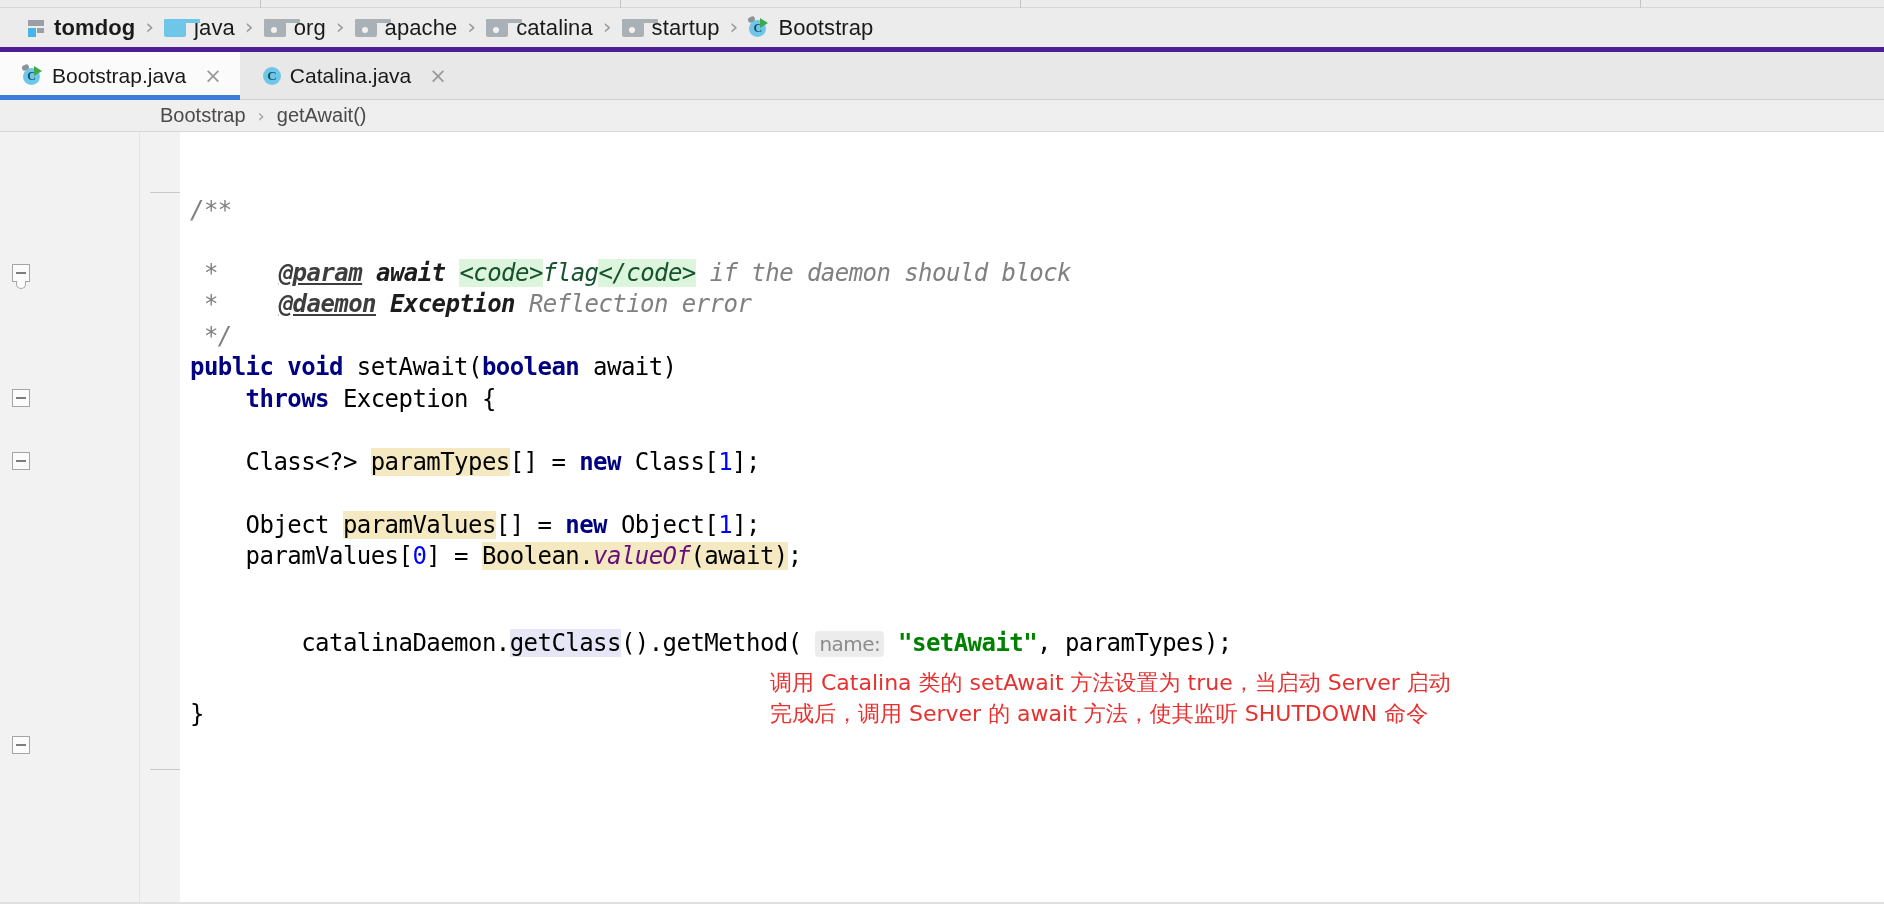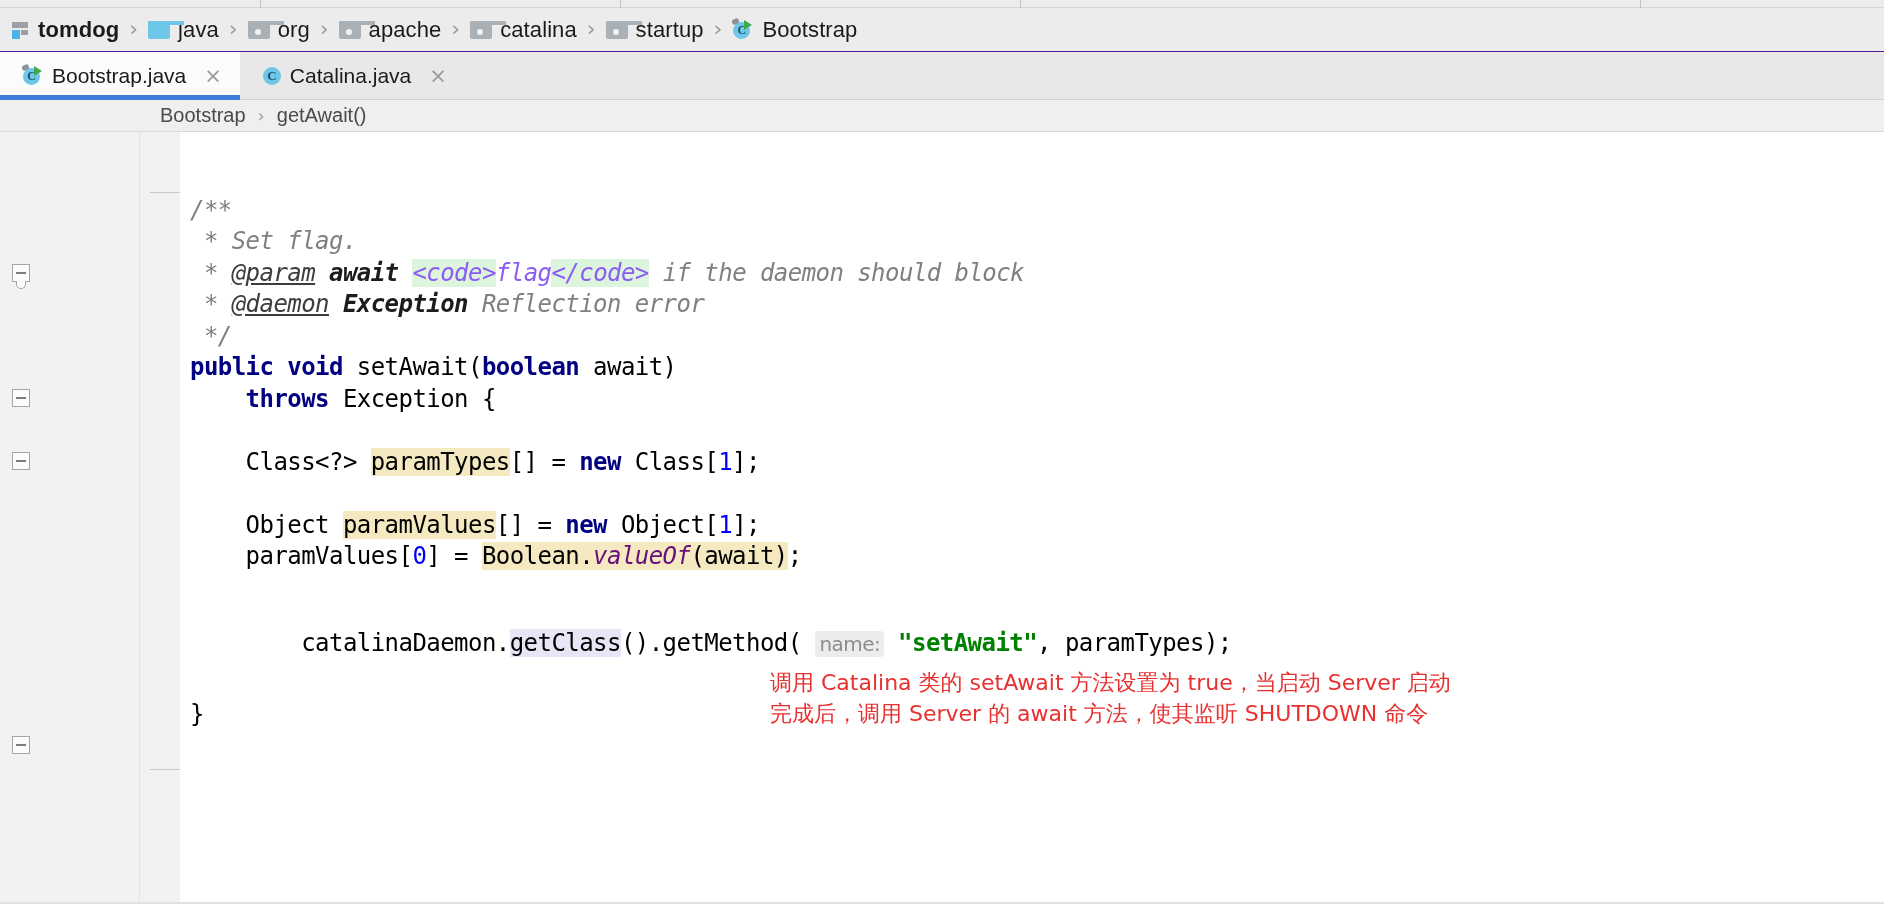--- a/index.html
+++ b/index.html
@@ -24,23 +24,23 @@
   }
   .top-strip .seam {
     position: absolute; top: 0; width: 1px; height: 8px; background: #c4c4c4;
   }
 
   
   .navbar {
     position: absolute; left: 0; top: 8px; width: 1884px; height: 44px;
     background: #ececec;
     display: flex; align-items: center;
-    padding-left: 8px;
-    box-sizing: border-box;
-    border-bottom: 1px solid #4c1d95;
+    padding-left: 24px;
+    box-sizing: border-box;
+    border-bottom: 5px solid #4c1d95;
   }
   .crumb {
     display: flex; align-items: center;
     height: 34px;
     padding: 0 4px;
     white-space: nowrap;
   }
   .crumb-label {
     font-size: 22px;
     color: #1a1a1a;
@@ -211,23 +211,23 @@
     color: #000000;
     letter-spacing: -0.55px;
   }
 
   
   .kw   { color: #000080; font-weight: bold; }
   .num  { color: #0000ff; }
   .str  { color: #008000; font-weight: bold; }
   .stat { color: #660e7a; font-style: italic; }
   .doc  { color: #808080; font-style: italic; }
-  .doctag { color: #3d3d3d; font-style: italic; font-weight: normal; text-decoration: underline; }
+  .doctag { color: #3d3d3d; font-style: italic; font-weight: bold; text-decoration: underline; margin-left: 47px; }
   .docval { color: #1c1c1c; font-style: italic; font-weight: bold; }
-  .docmono { color: #8b5cf6; font-style: italic; }
+  .docmono { color: #14532d; font-style: italic; }
   .hl-code { background: #ddf4dd; }
   .hl-ident { background: #f5e9c2; }
   .hl-soft { background: #e6e6f7; }
   .phint {
     background: #ececec; color: #8c8c8c;
     border-radius: 4px; padding: 1px 4px;
     font-size: 20px; font-style: normal;
     font-family: "DejaVu Sans", sans-serif;
   }
 
@@ -476,23 +476,20 @@
           <span class="code"></span>
         </div>
       <div class="row" style="top:31px;">
           <span class="code"></span>
         </div>
 
       <div class="row" style="top:63px;">
         <span class="code doc">/**</span>
       </div>
 
-      <div class="row" style="top:94px;">
-        <span class="code doc"> * Set flag.</span>
-      </div>
 
       <div class="row" style="top:126px;">
         <span class="code"><span class="doc"> * </span><span class="doctag">@param</span><span class="doc"> </span><span class="docval">await</span><span class="doc"> </span><span class="hl-code docmono">&lt;code&gt;</span><span class="docmono">flag</span><span class="hl-code docmono">&lt;/code&gt;</span><span class="doc"> if the daemon should block</span></span>
       </div>
 
       <div class="row" style="top:157px;">
         <span class="code"><span class="doc"> * </span><span class="doctag">@daemon</span><span class="doc"> </span><span class="docval">Exception</span><span class="doc"> Reflection error</span></span>
       </div>
 
       <div class="row" style="top:189px;">

